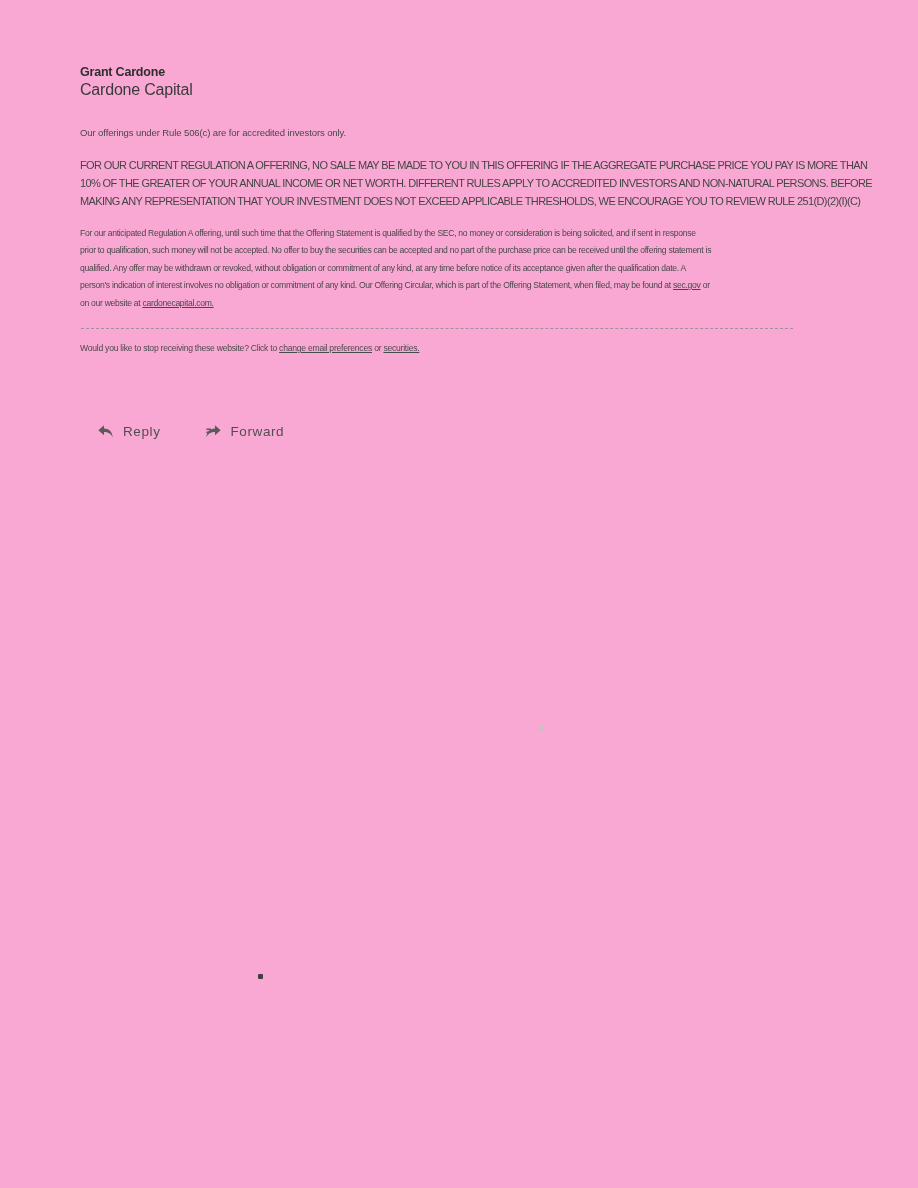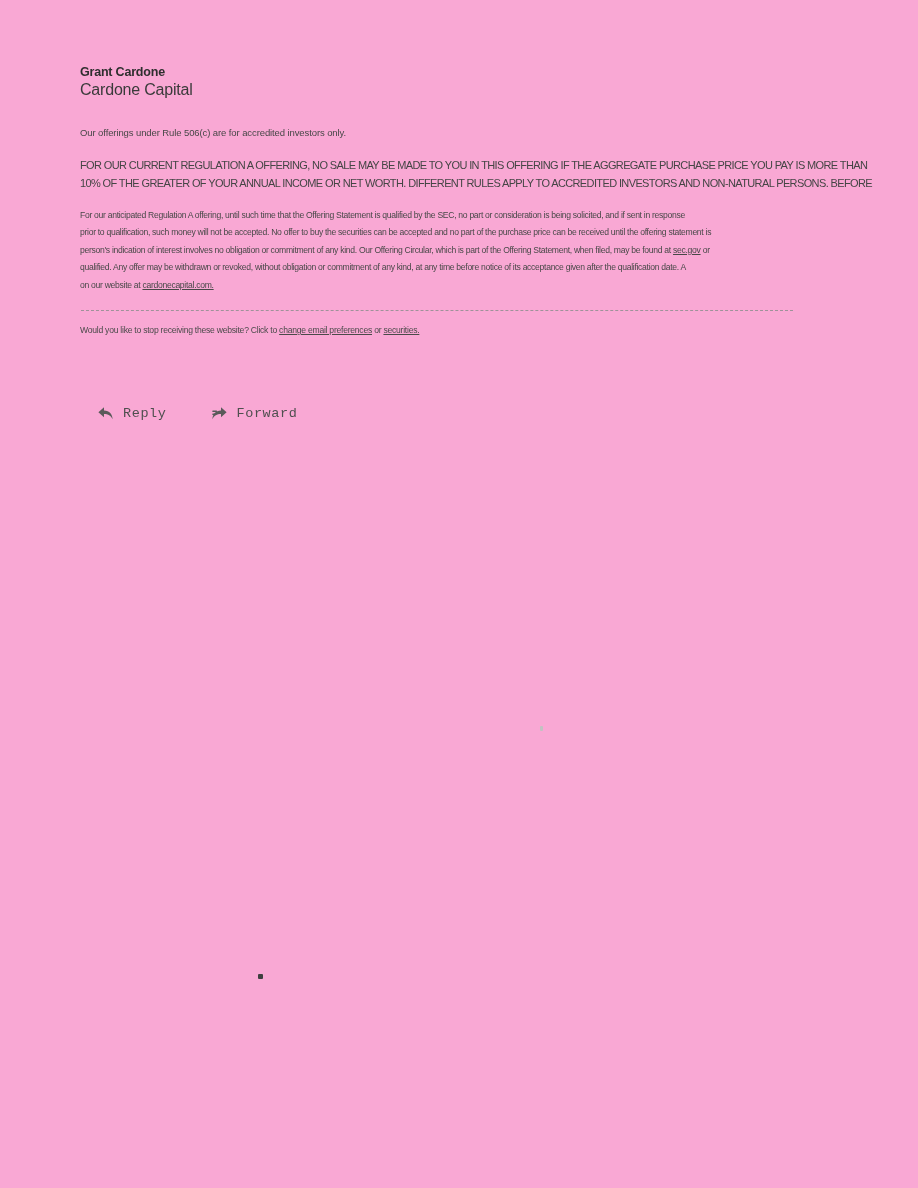--- a/index.html
+++ b/index.html
@@ -96,21 +96,21 @@
     display: flex;
     align-items: center;
     gap: 9px;
     font-size: 13.5px;
     color: #4f4f4f;
     letter-spacing: 0.6px;
     cursor: pointer;
     background: none;
     border: none;
     padding: 0;
-    font-family: Liberation Mono, monospace;
+    font-family: Liberation Sans, sans-serif;
   }
   .action-btn svg {
     display: block;
   }
   .speck {
     position: absolute;
     border-radius: 1px;
   }
   .speck-1 {
     left: 540px;
@@ -134,27 +134,28 @@
   <div class="content">
 
     <div class="sender-name">Grant Cardone</div>
     <div class="sender-company">Cardone Capital</div>
 
     <div class="note">Our offerings under Rule 506(c) are for accredited investors only.</div>
 
     <div class="caps-para">
         <div class="t-line"><span>FOR OUR CURRENT REGULATION A OFFERING, NO SALE MAY BE MADE TO YOU IN THIS OFFERING IF THE AGGREGATE PURCHASE PRICE YOU PAY IS MORE THAN</span></div>
         <div class="t-line"><span>10% OF THE GREATER OF YOUR ANNUAL INCOME OR NET WORTH. DIFFERENT RULES APPLY TO ACCREDITED INVESTORS AND NON-NATURAL PERSONS. BEFORE</span></div>
+        <div class="t-line"><span>MAKING ANY REPRESENTATION THAT YOUR INVESTMENT DOES NOT EXCEED APPLICABLE THRESHOLDS, WE ENCOURAGE YOU TO REVIEW RULE 251(D)(2)(I)(C)</span></div>
       </div>
 
     <div class="body-para">
-        <div class="t-line"><span>For our anticipated Regulation A offering, until such time that the Offering Statement is qualified by the SEC, no part or consideration is being solicited, and if sent in response</span></div>
+        <div class="t-line"><span>For our anticipated Regulation A offering, until such time that the Offering Statement is qualified by the SEC, no money or consideration is being solicited, and if sent in response</span></div>
         <div class="t-line"><span>prior to qualification, such money will not be accepted. No offer to buy the securities can be accepted and no part of the purchase price can be received until the offering statement is</span></div>
+        <div class="t-line"><span>qualified. Any offer may be withdrawn or revoked, without obligation or commitment of any kind, at any time before notice of its acceptance given after the qualification date. A</span></div>
         <div class="t-line"><span>person's indication of interest involves no obligation or commitment of any kind. Our Offering Circular, which is part of the Offering Statement, when filed, may be found at </span><a class="lnk">sec.gov</a><span> or</span></div>
-        <div class="t-line"><span>qualified. Any offer may be withdrawn or revoked, without obligation or commitment of any kind, at any time before notice of its acceptance given after the qualification date. A</span></div>
         <div class="t-line"><span>on our website at </span><a class="lnk">cardonecapital.com.</a></div>
       </div>
 
     <hr class="divider">
 
     <div class="footer-para">
         <div class="t-line"><span>Would you like to stop receiving these website? Click to </span><a class="lnk">change email preferences</a><span> or </span><a class="lnk">securities.</a></div>
       </div>
 
     <div class="actions-row">

